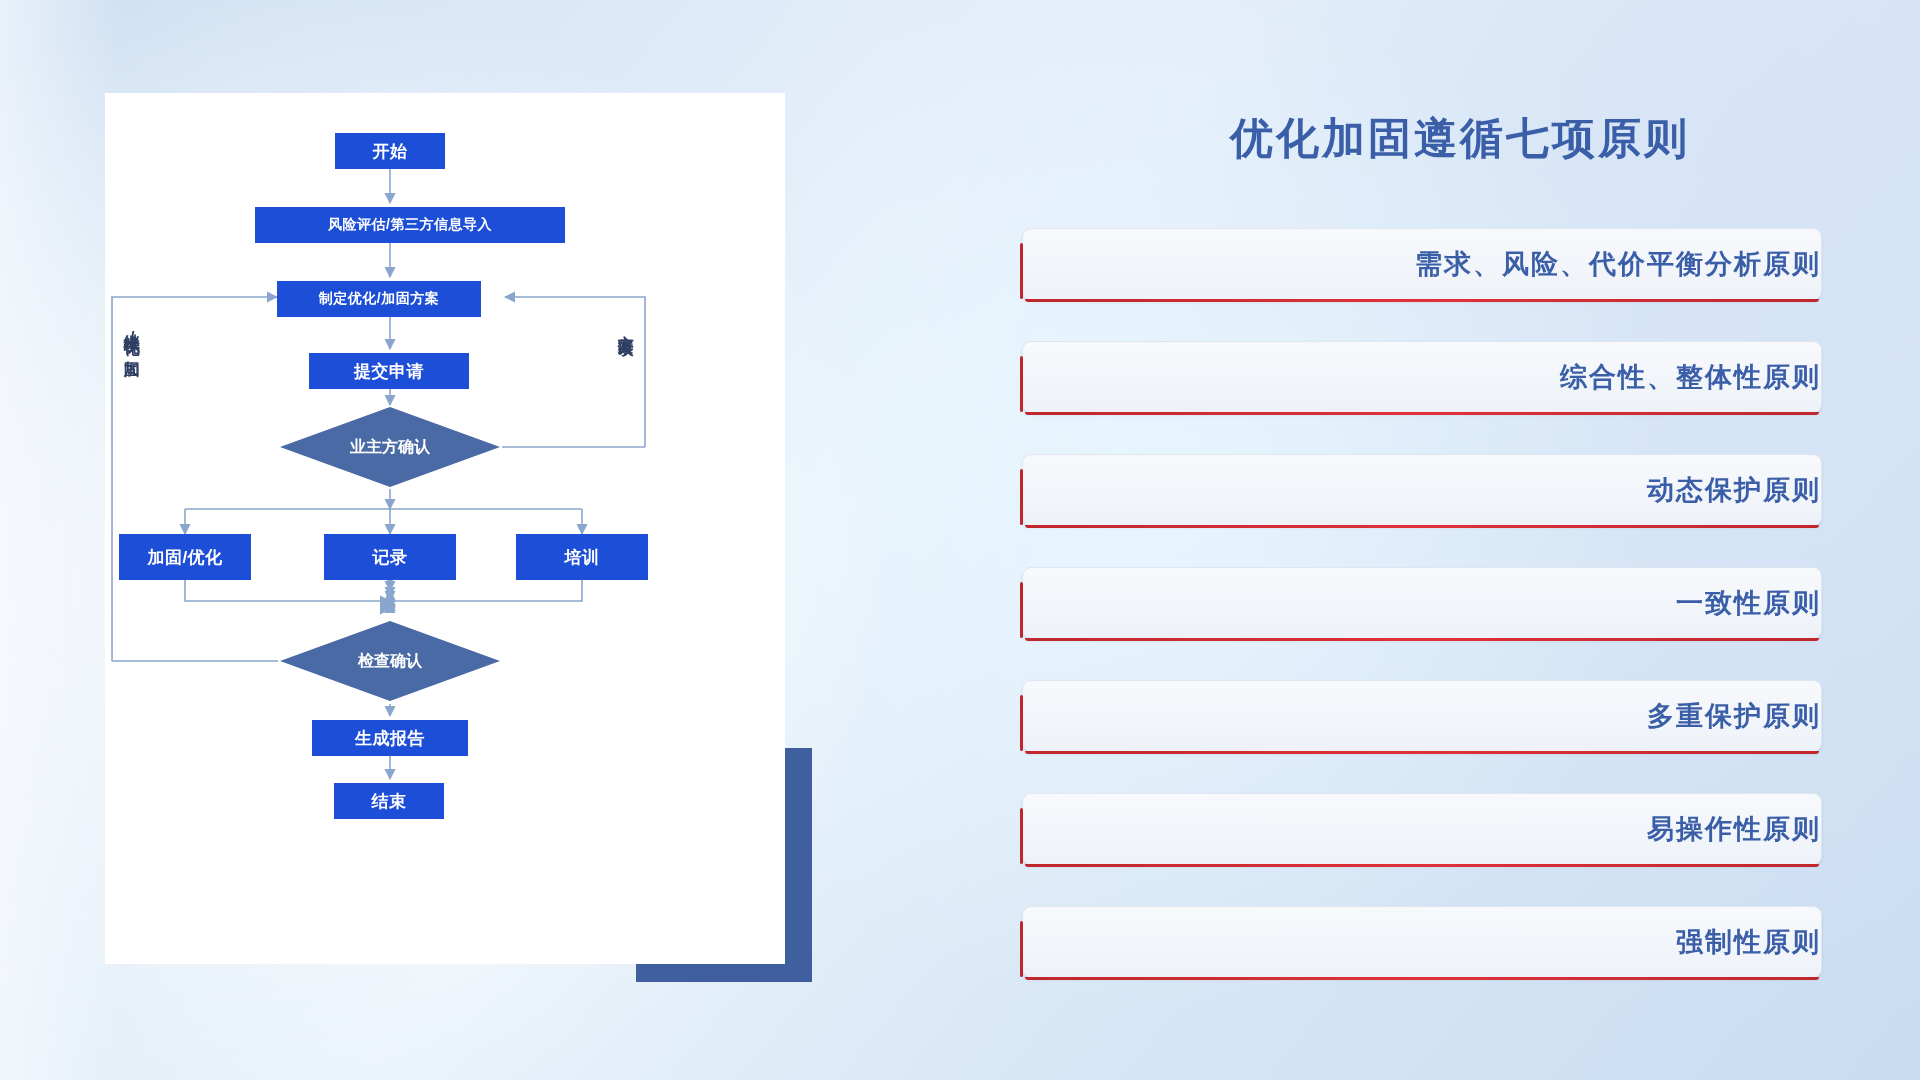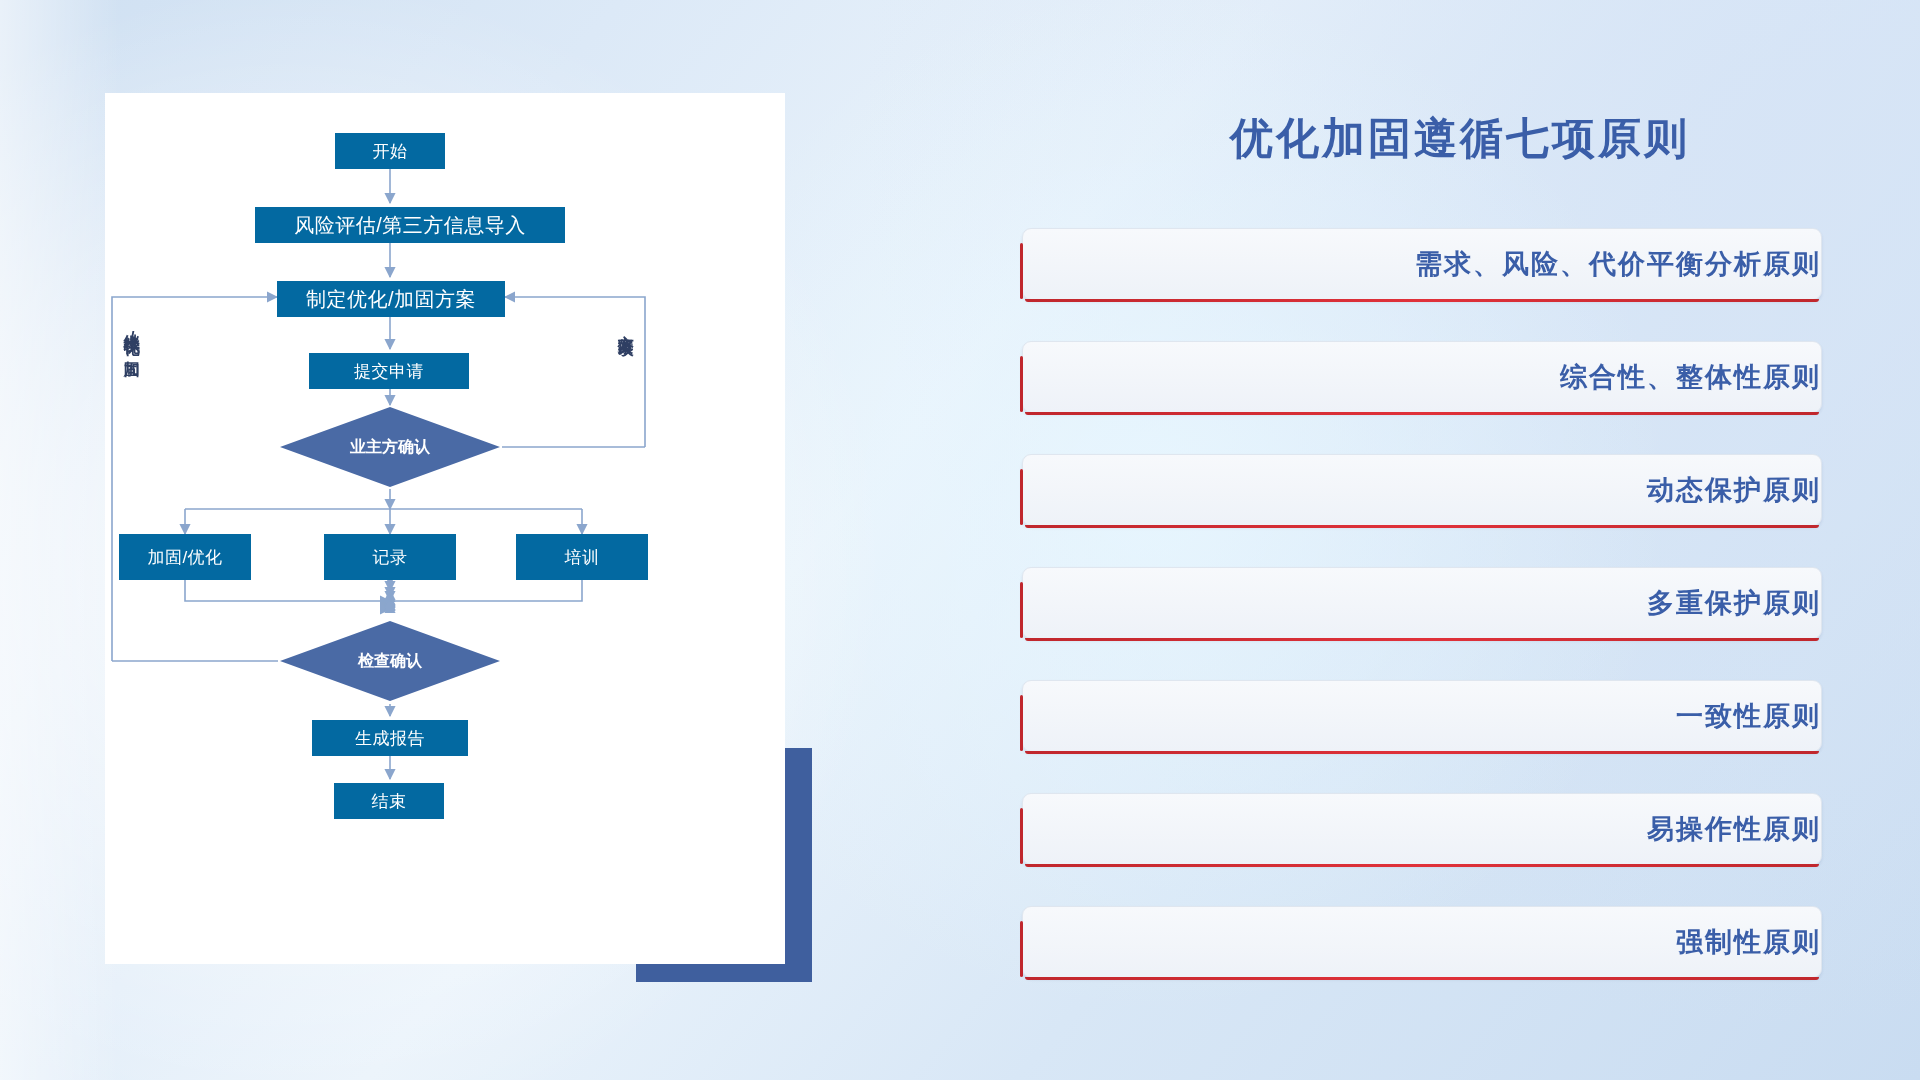--- a/index.html
+++ b/index.html
@@ -52,27 +52,27 @@
   }
   .flow svg { position: absolute; left: 0; top: 0; }
 
   .node {
     position: absolute;
     display: flex;
     align-items: center;
     justify-content: center;
     color: #ffffff;
     font-size: 17px;
-    font-weight: normal;
+    font-weight: bold;
     letter-spacing: 0.5px;
-    background: #0369a1;
+    background: #1d4ed8;
     box-sizing: border-box;
     white-space: nowrap;
   }
-  .node.wide { font-size: 20px; }
+  .node.wide { font-size: 14px; }
   .diamond-wrap {
     position: absolute;
     width: 224px;
     height: 84px;
   }
   .diamond-wrap .dtext {
     position: absolute;
     left: 0; top: 0; right: 0; bottom: 0;
     display: flex;
     align-items: center;
@@ -227,21 +227,21 @@
         </g>
       </svg>
 
       <div class="vlabel" style="left:18px; top:228px; height:160px;">继续优化/加固</div>
       <div class="vlabel" style="left:512px; top:228px; height:120px;">方案修改</div>
 
       <div class="node" style="left:230px; top:40px; width:110px; height:36px;">开始</div>
 
       <div class="node wide" style="left:150px; top:114px; width:310px; height:36px;">风险评估/第三方信息导入</div>
 
-      <div class="node wide" style="left:172px; top:188px; width:228px; height:36px;">制定优化/加固方案</div>
+      <div class="node wide" style="left:172px; top:188px; width:204px; height:36px;">制定优化/加固方案</div>
 
       <div class="node" style="left:204px; top:260px; width:160px; height:36px;text-align:center;">提交申请</div>
 
       <div class="diamond-wrap" style="left:173px; top:312px;">
         <svg width="224" height="84">
           <polygon points="112,2 222,42 112,82 2,42" fill="#4a6aa5"></polygon>
         </svg>
         <div class="dtext">业主方确认</div>
       </div>
 
@@ -269,26 +269,26 @@
     <div class="bar">
       <span class="bar-text">需求、风险、代价平衡分析原则</span>
     </div>
     <div class="bar">
       <span class="bar-text">综合性、整体性原则</span>
     </div>
     <div class="bar">
       <span class="bar-text">动态保护原则</span>
     </div>
     <div class="bar">
+      <span class="bar-text">一致性原则</span>
+    </div>
+    <div class="bar">
       <span class="bar-text">多重保护原则</span>
     </div>
     <div class="bar">
-      <span class="bar-text">一致性原则</span>
-    </div>
-    <div class="bar">
       <span class="bar-text">易操作性原则</span>
     </div>
     <div class="bar">
       <span class="bar-text">强制性原则</span>
     </div>
   </div>
 
 </div>
 
 </body></html>

